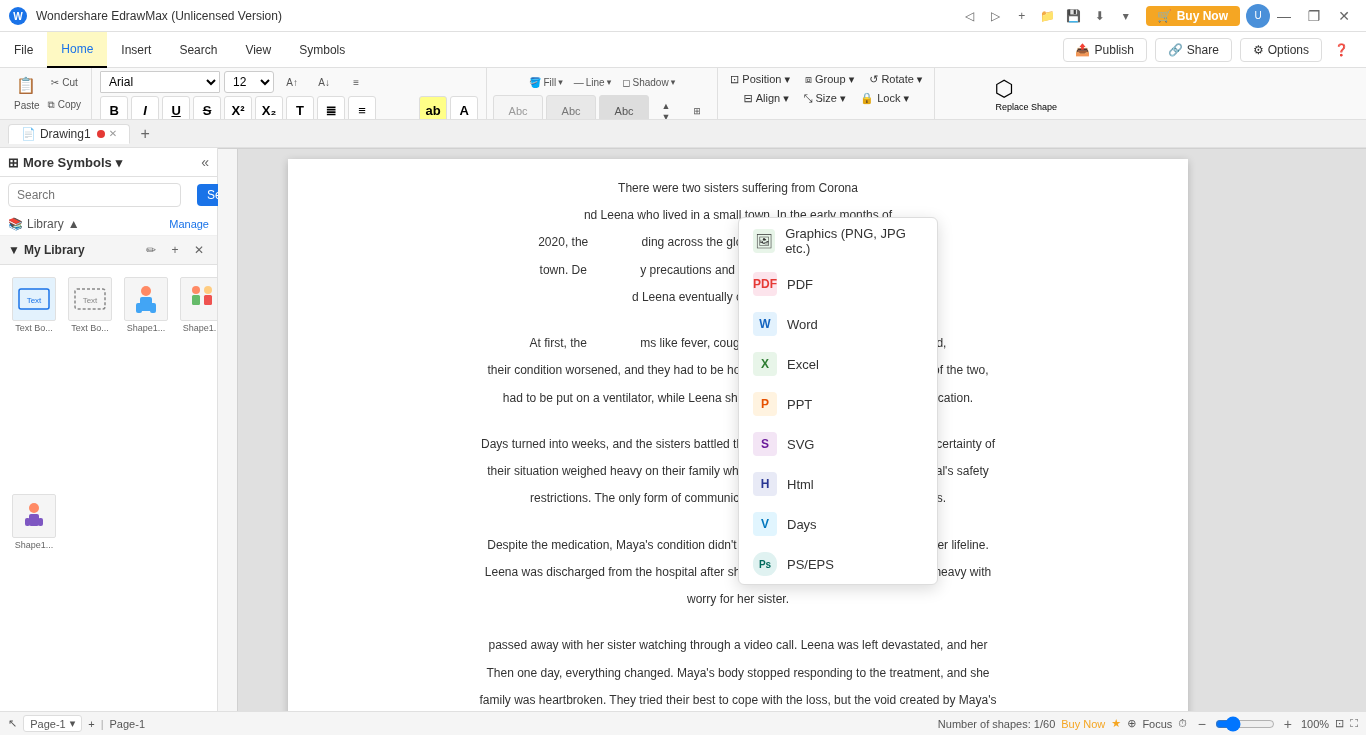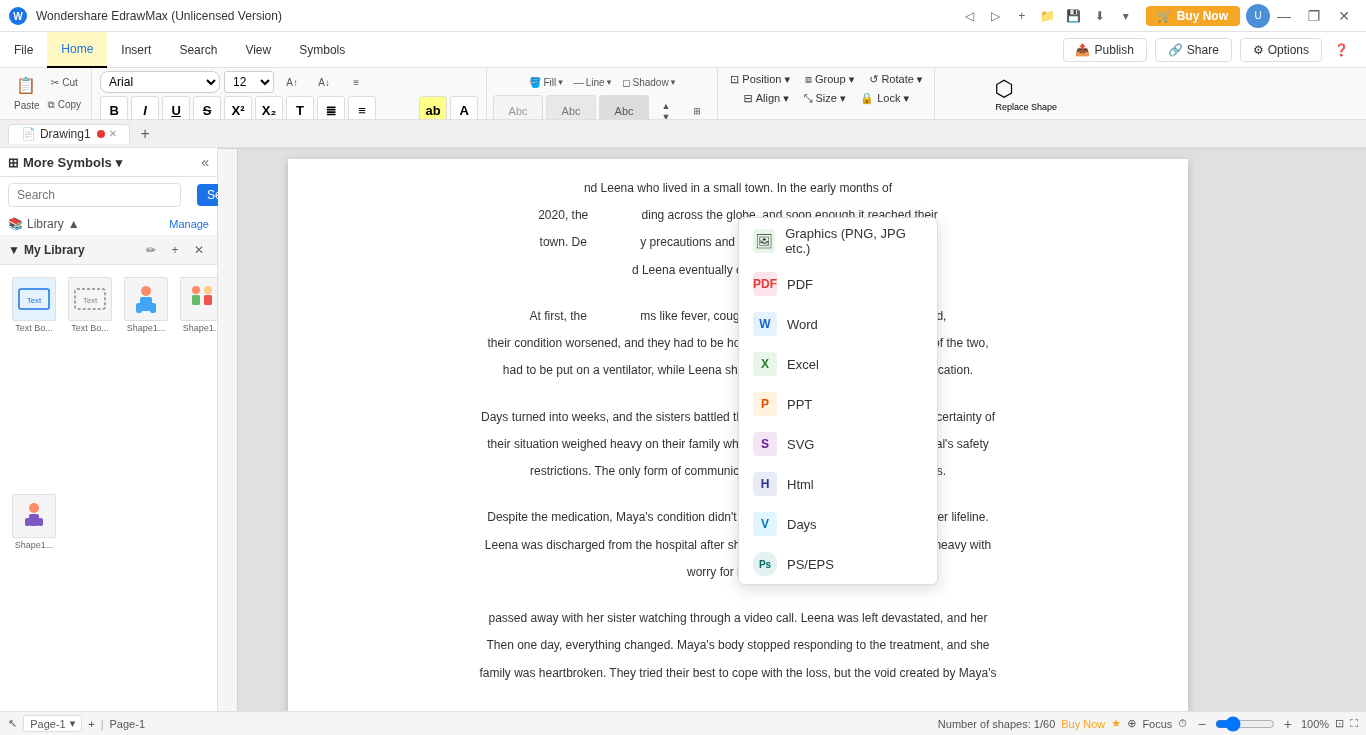--- a/index.html
+++ b/index.html
@@ -83,21 +83,21 @@
     .tb-btn {
       display: flex; flex-direction: column; align-items: center; justify-content: center;
       padding: 2px 4px; cursor: pointer; border-radius: 3px; min-width: 28px; height: 44px;
       font-size: 10px; color: #555;
     }
     .tb-icon { font-size: 16px; }
     .tb-label { font-size: 10px; margin-top: 5px; }
 
     
     .font-select {
-      border: 1px solid #ccc; border-radius: 8px; padding: 2px 4px; font-size: 12px; width: 120px; cursor: pointer; background: white;
+      border: 1px solid #ccc; border-radius: 1px; padding: 2px 4px; font-size: 12px; width: 120px; cursor: pointer; background: white;
     }
     .font-size-select {
       border: 1px solid #ccc; border-radius: 3px; padding: 2px 4px; font-size: 12px; width: 50px; cursor: pointer; background: white;
     }
 
     
     .style-btn {
       width: 28px; height: 28px;
       display: flex; align-items: center; justify-content: center;
       border: 1px solid #ddd; cursor: pointer; border-radius: 3px;
@@ -589,20 +589,21 @@
 
     <div class="canvas-with-ruler">
       <div class="ruler-v">
         <div style="writing-mode:vertical-rl;transform:rotate(180deg);display:flex;align-items:flex-start;padding-top:4px;gap:0;font-size:9px;color:#999;height:100%;overflow:hidden;">
           
         </div>
       </div>
       <div class="canvas-content">
         <div class="canvas-page">
           <div class="canvas-text">
+            <p>There were two sisters suffering from Corona</p>
             <p>nd Leena who lived in a small town. In the early months of</p>
             <p>2020, the &nbsp;&nbsp;&nbsp;&nbsp;&nbsp;&nbsp;&nbsp;&nbsp;&nbsp;&nbsp;&nbsp;&nbsp;&nbsp;&nbsp;&nbsp;ding across the globe, and soon enough it reached their</p>
             <p>town. De &nbsp;&nbsp;&nbsp;&nbsp;&nbsp;&nbsp;&nbsp;&nbsp;&nbsp;&nbsp;&nbsp;&nbsp;&nbsp;&nbsp;&nbsp;y precautions and following the guidelines issued by the</p>
             <p>d Leena eventually contracted the virus.</p>
             <br>
             <p>At first, the &nbsp;&nbsp;&nbsp;&nbsp;&nbsp;&nbsp;&nbsp;&nbsp;&nbsp;&nbsp;&nbsp;&nbsp;&nbsp;&nbsp;&nbsp;ms like fever, cough, and body ache. But as days passed,</p>
             <p>their condition worsened, and they had to be hospitalized. Maya, who was the older of the two,</p>
             <p>had to be put on a ventilator, while Leena showed signs of improvement with medication.</p>
             <br>
             <p>Days turned into weeks, and the sisters battled their illness with all their might. The uncertainty of</p>

